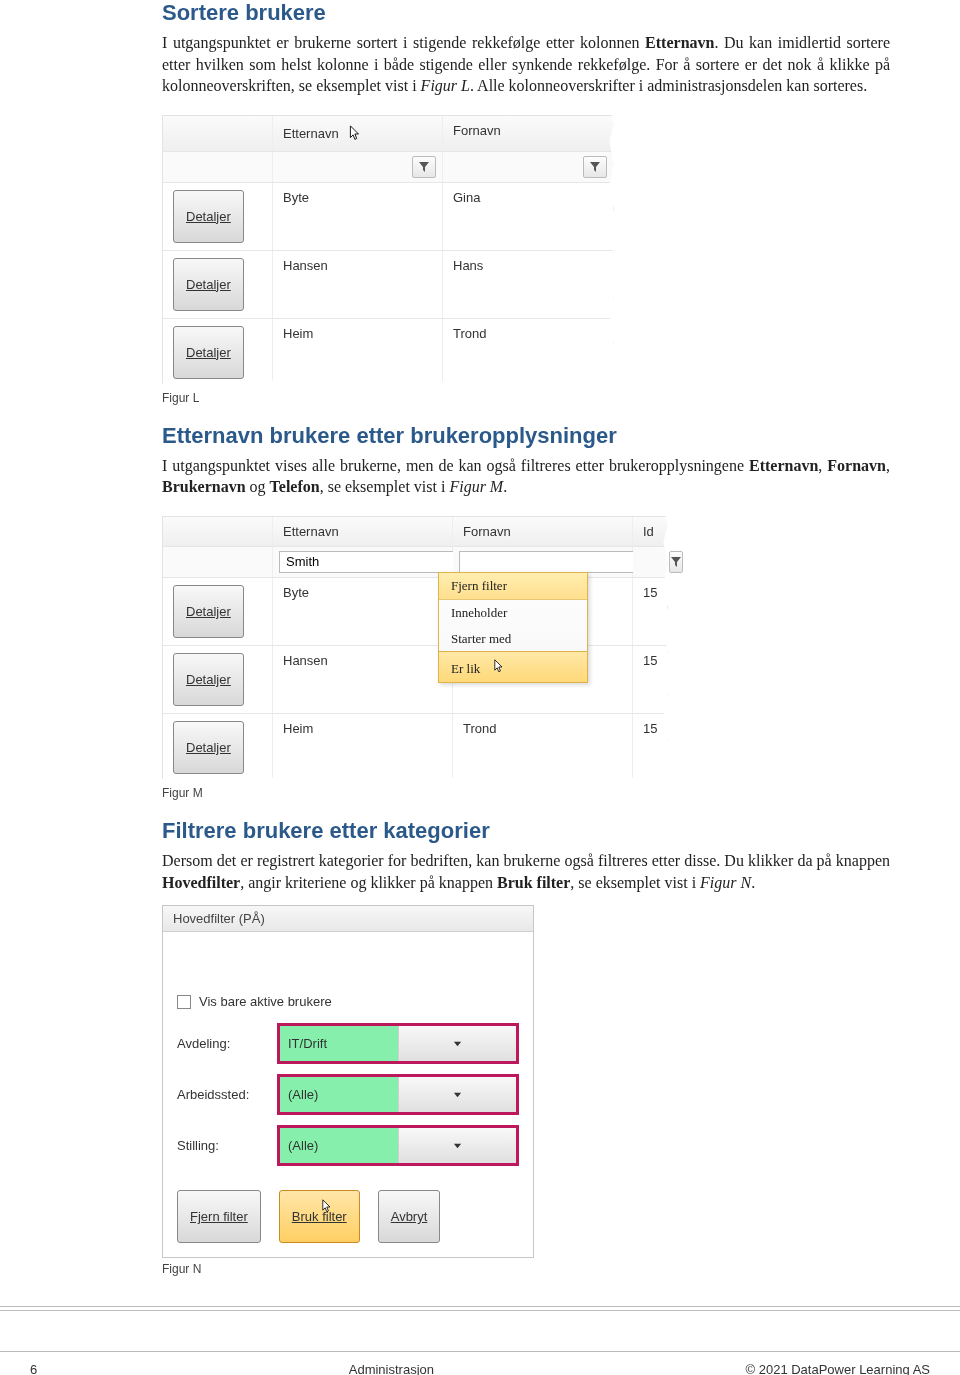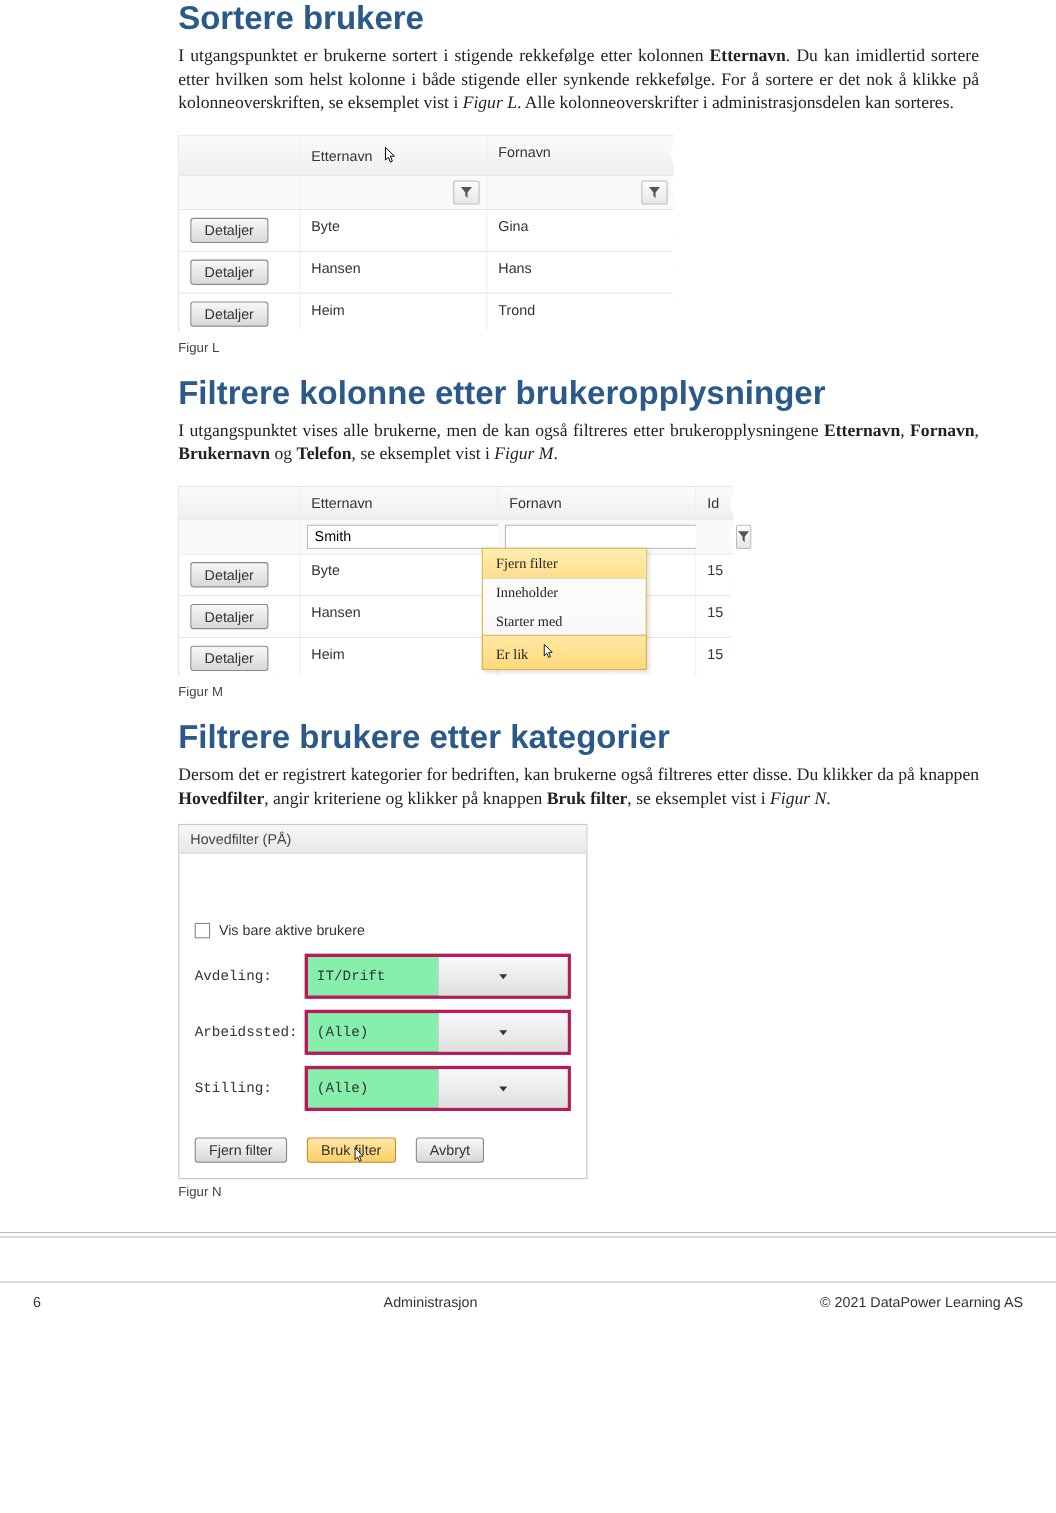--- a/index.html
+++ b/index.html
@@ -13,21 +13,21 @@
   }
   .page {
     padding: 0 70px 0 70px;
   }
   .indent {
     padding-left: 92px;
   }
   h3 {
     font-family: "Segoe UI", Tahoma, Geneva, sans-serif;
     font-weight: 600;
-    font-size: 30px;
+    font-size: 22px;
     color: #2b5a8a;
     margin: 0 0 6px 0;
   }
   p {
     margin: 0 0 12px 0;
     line-height: 1.35;
     text-align: justify;
   }
   .caption {
     font-family: "Segoe UI", Tahoma, Geneva, sans-serif;
@@ -71,29 +71,30 @@
   }
   .filter-btn svg{width:12px;height:12px;}
   .filter-btn.active{ border-color:#c08a16; background:linear-gradient(#ffe8a6,#ffc94f);}
   .filter-row .cell .filterwrap{display:flex;align-items:center;gap:20px;}
   .filter-input{
     flex:1;border:1px solid #bbb;background:#fff;height:22px;padding:0 6px;font:inherit;
   }
 
   .btn {
     display:inline-block;
-    padding:3px 12px;
+    padding:18px 12px;
     border:1px solid #888;
     background:linear-gradient(#f8f8f8,#d8d8d8);
     border-radius:3px;
     font-family:"Segoe UI",Tahoma,Geneva,sans-serif;
     font-size:13px;
     color:#333;
     text-align:right;
     cursor:pointer;
+    text-decoration:underline;
   }
 
   
   .torn-wrap{position:relative;display:inline-block;}
   .torn{
     position:absolute;left:-1px;right:-1px;bottom:-1px;height:10px;
     background:#fff;
     clip-path: polygon(0 60%, 4% 20%, 8% 70%, 13% 30%, 18% 80%, 24% 25%, 30% 70%, 36% 20%, 42% 75%, 48% 30%, 54% 80%, 60% 25%, 66% 70%, 72% 30%, 78% 80%, 84% 25%, 90% 65%, 96% 30%, 100% 60%, 100% 100%, 0 100%);
   }
   .torn-right{
@@ -132,21 +133,21 @@
     width:372px;
   }
   .figN .titlebar{
     background:linear-gradient(#f7f7f7,#e8e8e8);
     border-bottom:1px solid #d0d0d0;
     padding:5px 10px;font-size:13px;color:#444;
   }
   .figN .body{padding:14px 14px 8px 14px;margin-top:48px;}
   .figN .chkrow{display:flex;align-items:center;gap:8px;margin-bottom:14px;}
   .figN .chkbox{width:14px;height:14px;border:1px solid #888;background:#fff;display:inline-block;}
-  .figN .frow{display:flex;align-items:center;margin-bottom:10px;font-family:Liberation Mono, monospace;}
+  .figN .frow{display:flex;align-items:center;margin-bottom:10px;}
   .figN .flabel{width:100px;}
   .figN .combo{
     flex:1;display:flex;align-items:center;
     border:3px solid #be185d;background:#86efac;height:41px;
   }
   .figN .combo span{flex:1;padding:0 8px;}
   .figN .combo .dd{
     width:18px;height:100%;display:flex;align-items:center;justify-content:center;
     border-left:1px solid #cfcfcf;background:linear-gradient(#f8f8f8,#e0e0e0);
   }
@@ -238,21 +239,21 @@
           <div class="cell c1">Heim</div>
           <div class="cell c2">Trond</div>
         </div>
       </div>
       <span class="torn"></span><span class="torn-right"></span>
     </span>
     <div class="caption">Figur L</div>
   </div>
 
   <div class="indent">
-    <h3>Filtrere kolonne etter brukeropplysninger</h3>
+    <h3>Etternavn brukere etter brukeropplysninger</h3>
     <p>
       <span>I utgangspunktet vises alle brukerne, men de kan også filtreres etter brukeropplysningene </span><b>Etternavn</b><span>, </span><b>Fornavn</b><span>, </span><b>Brukernavn</b><span> og </span><b>Telefon</b><span>, se eksemplet vist i </span><i>Figur M</i><span>.</span>
     </p>
 
     
     <span class="torn-wrap" style="position:relative">
       <div class="shot figM">
         <div class="row hd">
           <div class="cell c0"></div>
           <div class="cell c1">Etternavn</div>

